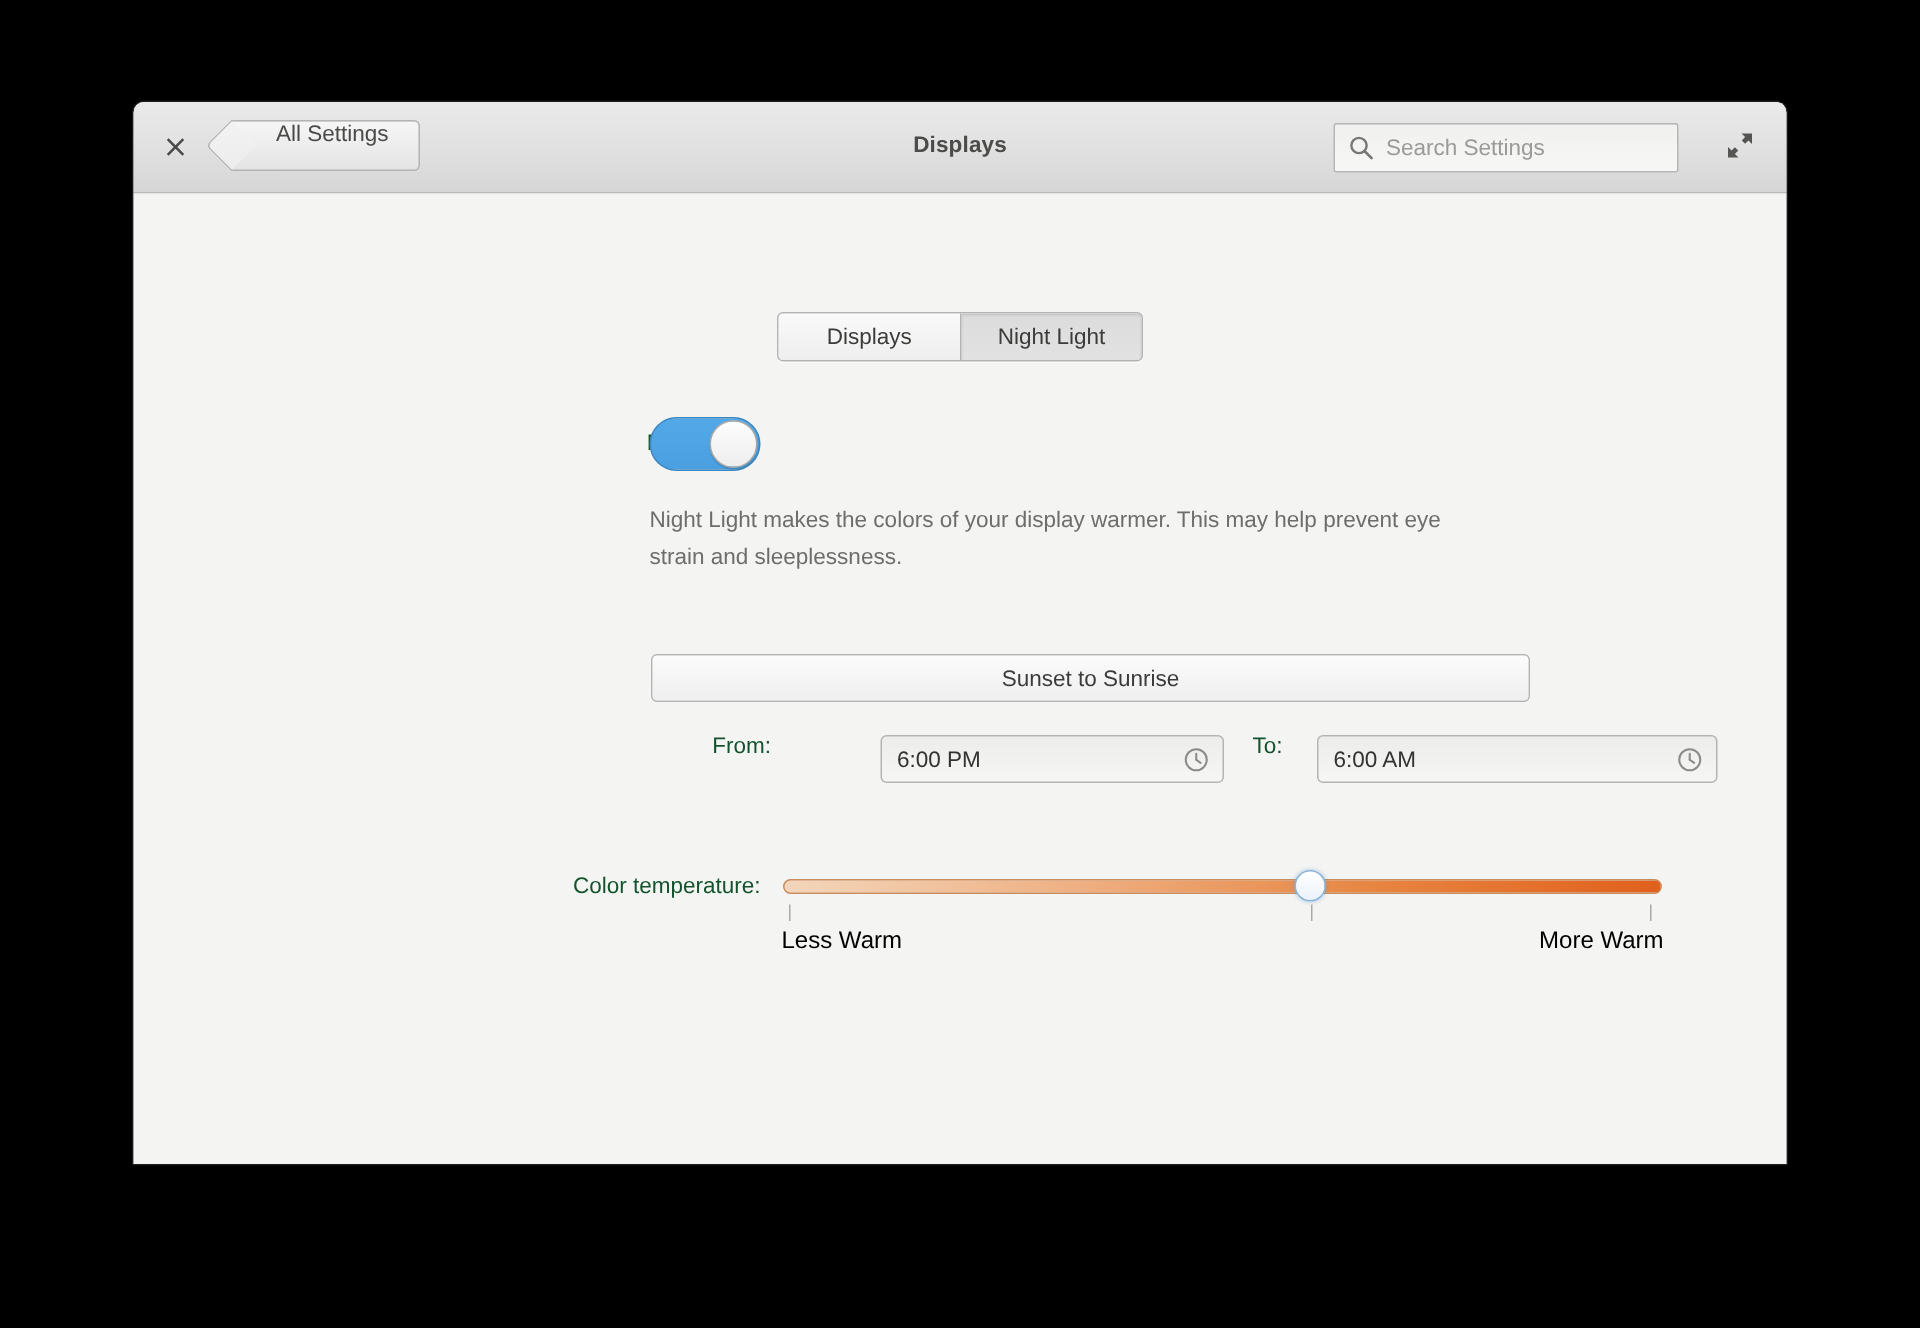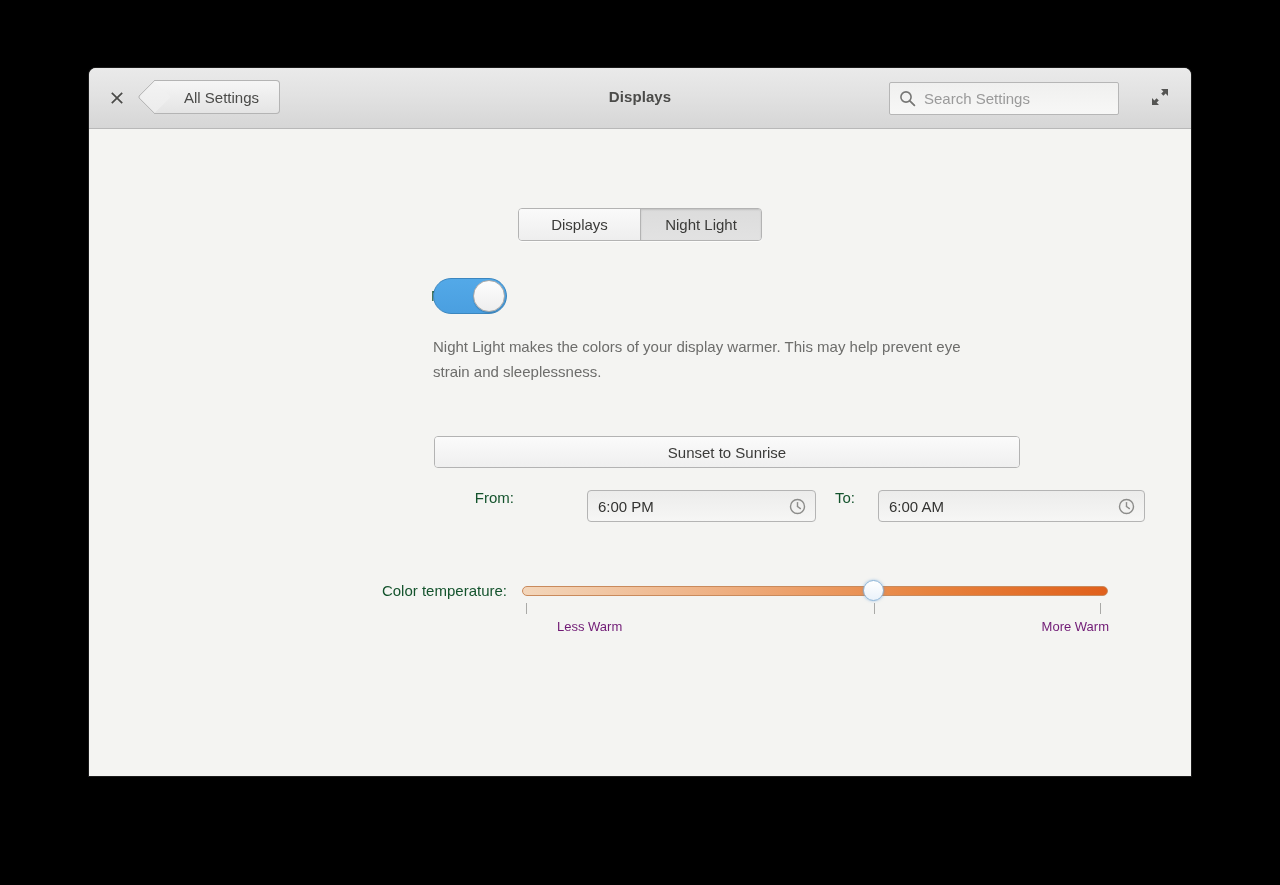--- a/index.html
+++ b/index.html
@@ -45,21 +45,20 @@
     cursor: pointer;
   }
   #close-btn svg { display: block; }
 
   #back-btn {
     position: absolute;
     left: 65px;
     top: 12px;
     height: 34px;
     display: flex;
-    align-items: center;
     padding: 0 20px 0 30px;
     background: linear-gradient(to bottom, #f6f6f6, #e4e4e4);
     border: 1px solid #b4b4b4;
     border-left: none;
     border-radius: 0 4px 4px 0;
     font-size: 15px;
     color: #4a4a48;
     cursor: pointer;
     box-sizing: border-box;
   }
@@ -303,24 +302,23 @@
   .tick {
     position: absolute;
     top: 19px;
     width: 1px;
     height: 11px;
     background: #a9a9a7;
   }
   .slider-endlabel {
     position: absolute;
     top: 35px;
-    font-size: 13px;
-    color: #701a75;
+    font-size: 16px;
+    color: #000000;
     white-space: nowrap;
-    margin-left: 36px;
   }
 </style>
 </head>
 <body>
 
 <div id="window">
 
   <div id="headerbar">
 
     <div id="close-btn">

